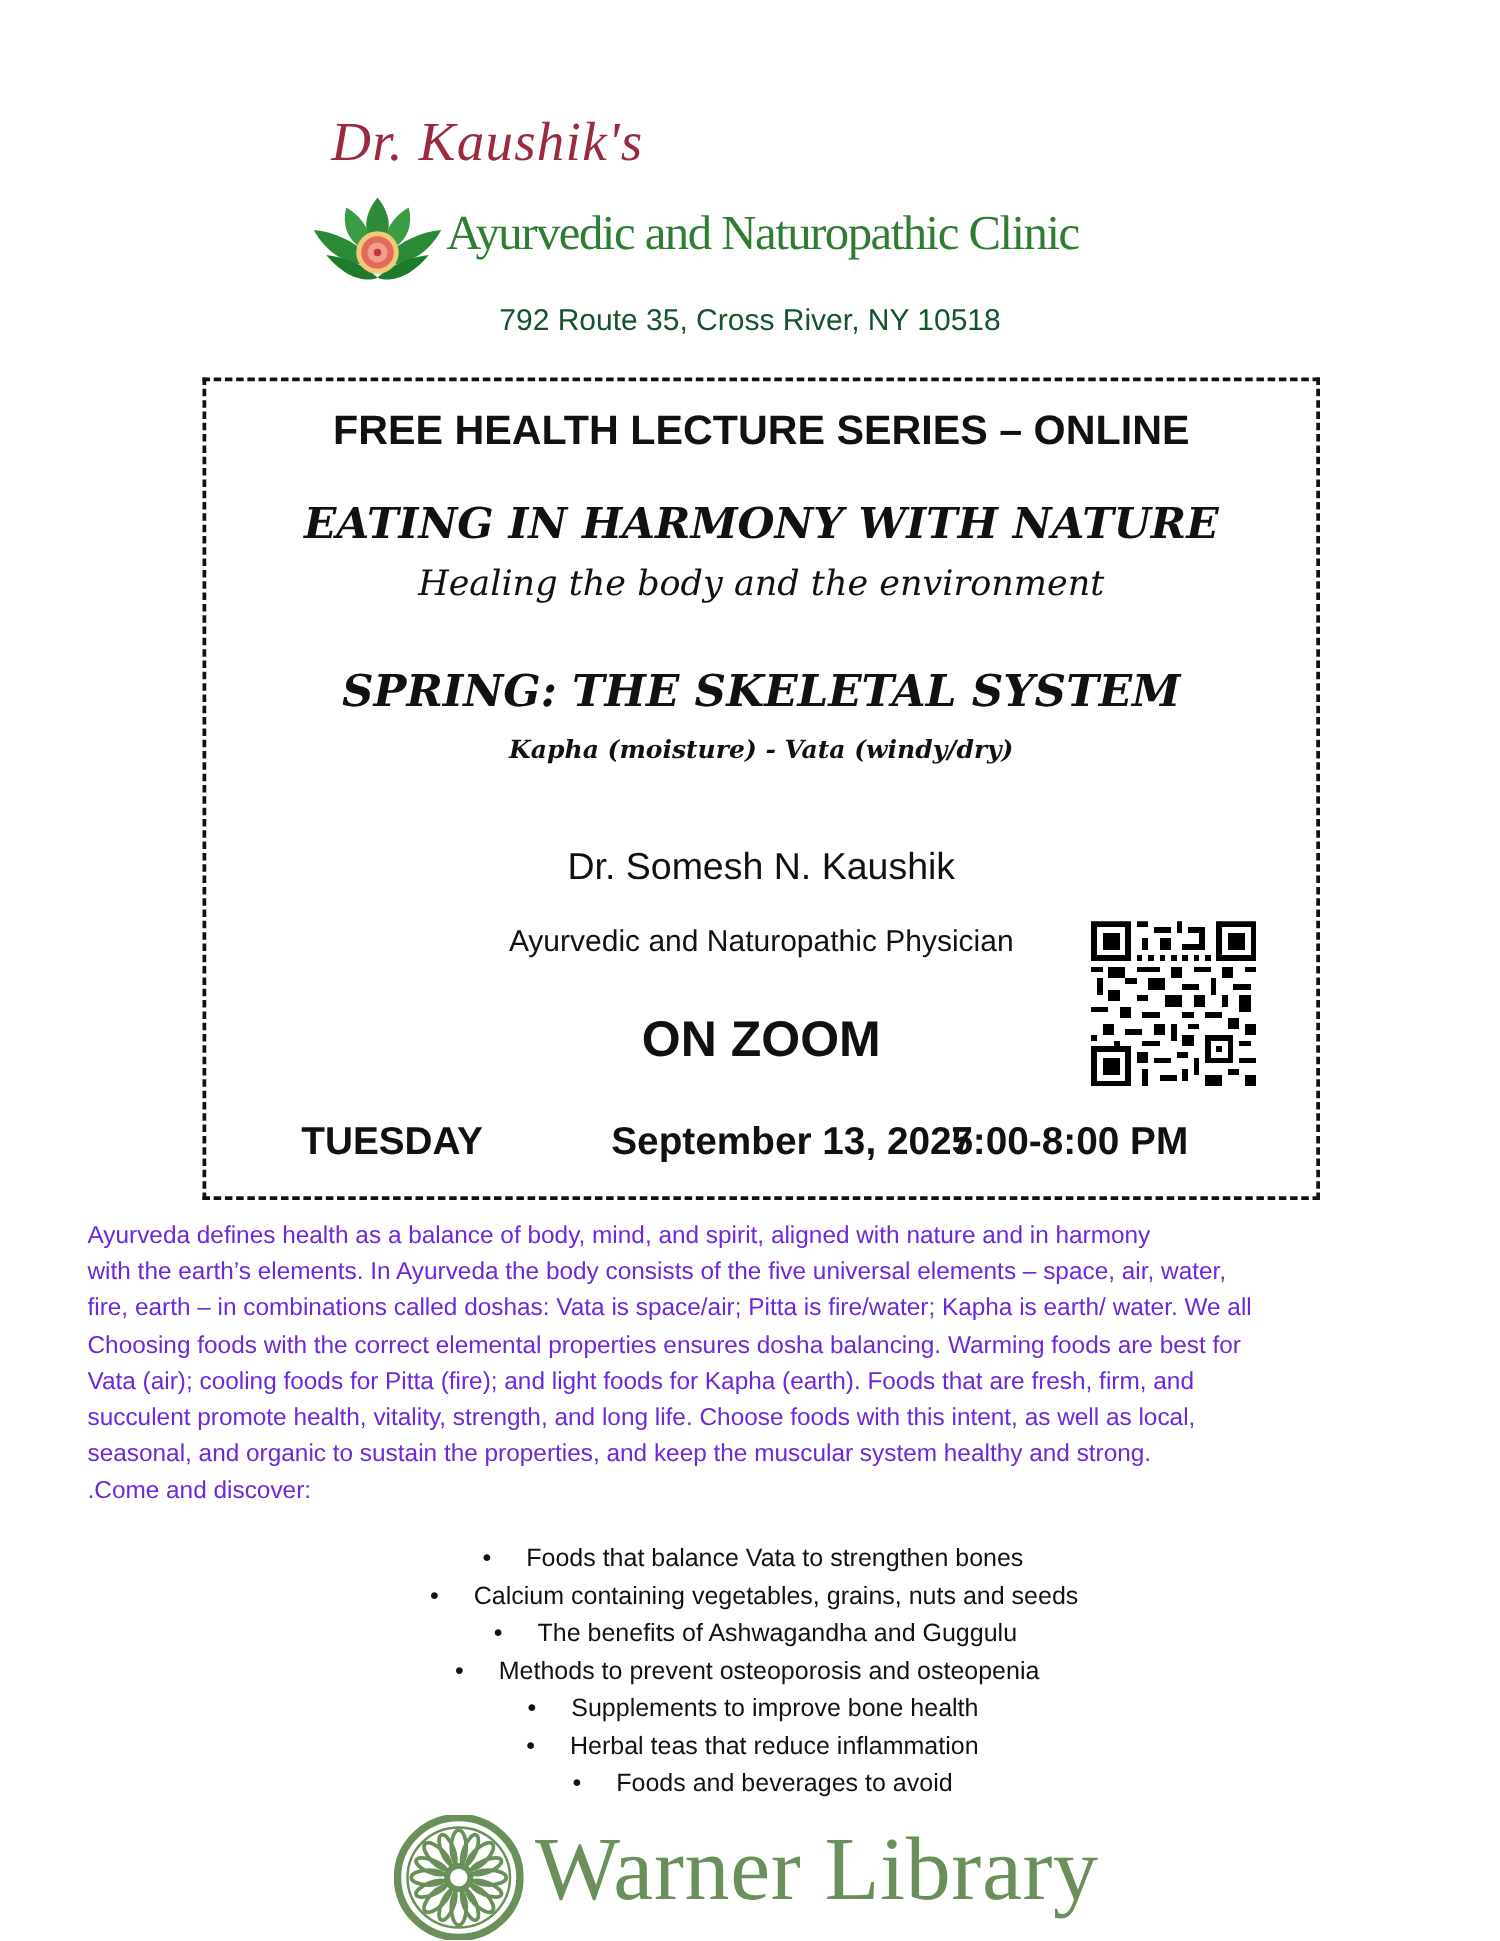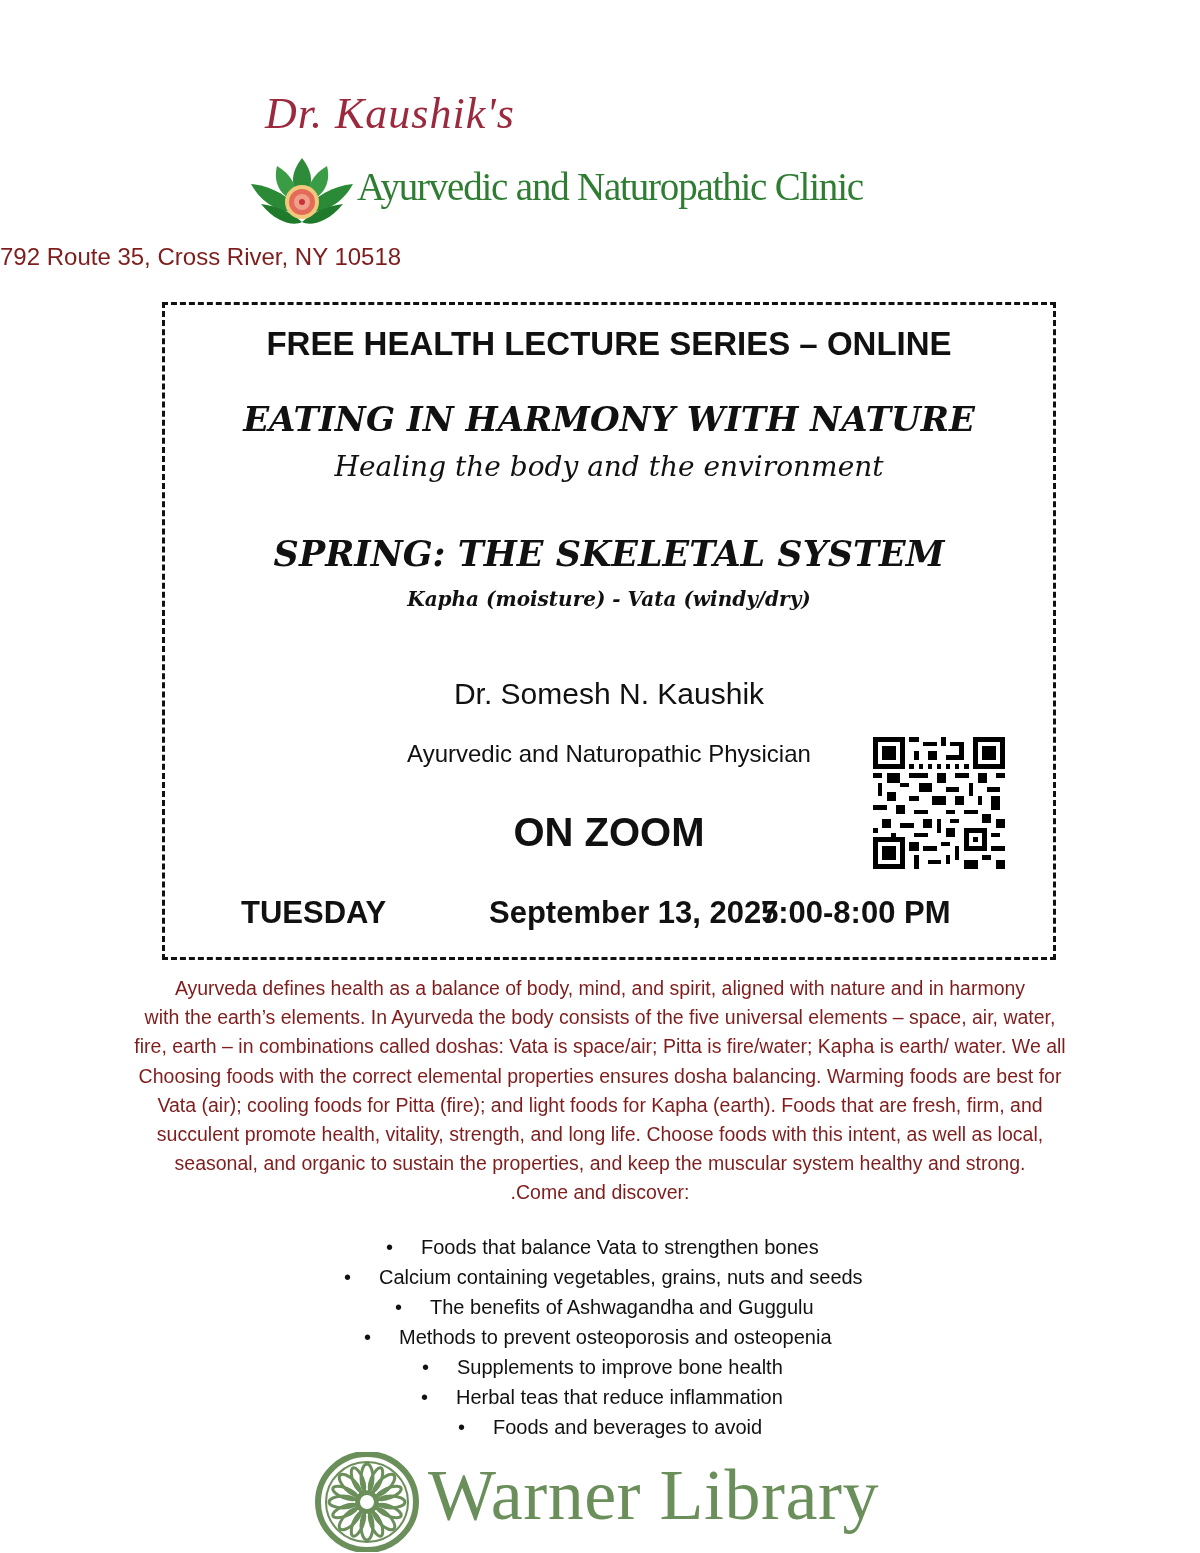--- a/index.html
+++ b/index.html
@@ -6,22 +6,22 @@
     html, body { width: 1200px; height: 1553px; background: #ffffff; overflow: hidden; }
     body { position: relative; font-family: "Liberation Sans", "DejaVu Sans", sans-serif; color: #111; }
 
     .logo-top { position: absolute; left: 245px; top: 88px; width: 720px; height: 140px; }
     .logo-dr { position: absolute; left: 20px; top: 0; font-family: "Liberation Serif", "DejaVu Serif", serif;
       font-style: italic; font-size: 44px; color: #9b2a3f; letter-spacing: 1px; }
     .logo-lotus { position: absolute; left: 2px; top: 68px; width: 110px; height: 72px; }
     .logo-clinic { position: absolute; left: 112px; top: 76px; font-family: "Liberation Serif", "DejaVu Serif", serif;
       font-size: 39px; color: #2e7d32; letter-spacing: -1.2px; white-space: nowrap; }
 
-    .address { position: absolute; left: 0; width: 1200px; top: 243px; 
-      font-size: 24px; color: #7f1d1d; }
+    .address { position: absolute; left: 0; width: 1200px; top: 243px; text-align: center;
+      font-size: 24px; color: #14532d; }
 
     .frame { position: absolute; left: 162px; top: 302px; width: 894px; height: 658px;
       border: 3px dashed #111; }
 
     .center-line { position: absolute; left: 0; width: 100%; text-align: center; white-space: nowrap; }
     .series { top: 20px; font-size: 33px; font-weight: bold; letter-spacing: 0; }
     .script { font-family: "DejaVu Serif", serif; font-style: italic; }
     .eating { top: 94px; font-size: 34px; font-weight: bold; }
     .healing { top: 145px; font-size: 28px; }
     .spring { top: 228px; font-size: 35px; font-weight: bold; }
@@ -30,22 +30,22 @@
     .title { top: 420px; font-size: 24px; margin-top: 15px; }
     .onzoom { top: 505px; font-size: 40px; font-weight: bold; }
 
     .qr { position: absolute; left: 706px; top: 432px; width: 136px; height: 132px; }
 
     .when { position: absolute; top: 590px; font-size: 31px; font-weight: bold; white-space: nowrap; }
     .when-day { left: 76px; }
     .when-date { left: 324px; }
     .when-time { left: 596px; }
 
-    .desc { position: absolute; left: 70px; width: 1060px; top: 974px; text-align: center;
-      font-size: 19.5px; line-height: 29.2px; color: #7f1d1d; }
+    .desc { position: absolute; left: 70px; width: 1060px; top: 974px; 
+      font-size: 19.5px; line-height: 29.2px; color: #6d28d9; }
     .desc-line { display: block; white-space: nowrap; }
 
     .bullets { position: absolute; left: 0; width: 1200px; top: 1233px; }
     .bullet { position: absolute; white-space: nowrap; font-size: 20px; line-height: 28px; }
     .bullet .dot { position: absolute; left: 0; top: 0; }
     .bullet .txt { position: absolute; top: 0; }
 
     .warner { position: absolute; left: 315px; top: 1452px; width: 600px; height: 100px; }
     .warner-text { position: absolute; left: 113px; top: 2px; font-family: "Liberation Serif", "DejaVu Serif", serif;
       font-size: 72px; color: #6b8f5a; white-space: nowrap; letter-spacing: 0.5px; }

